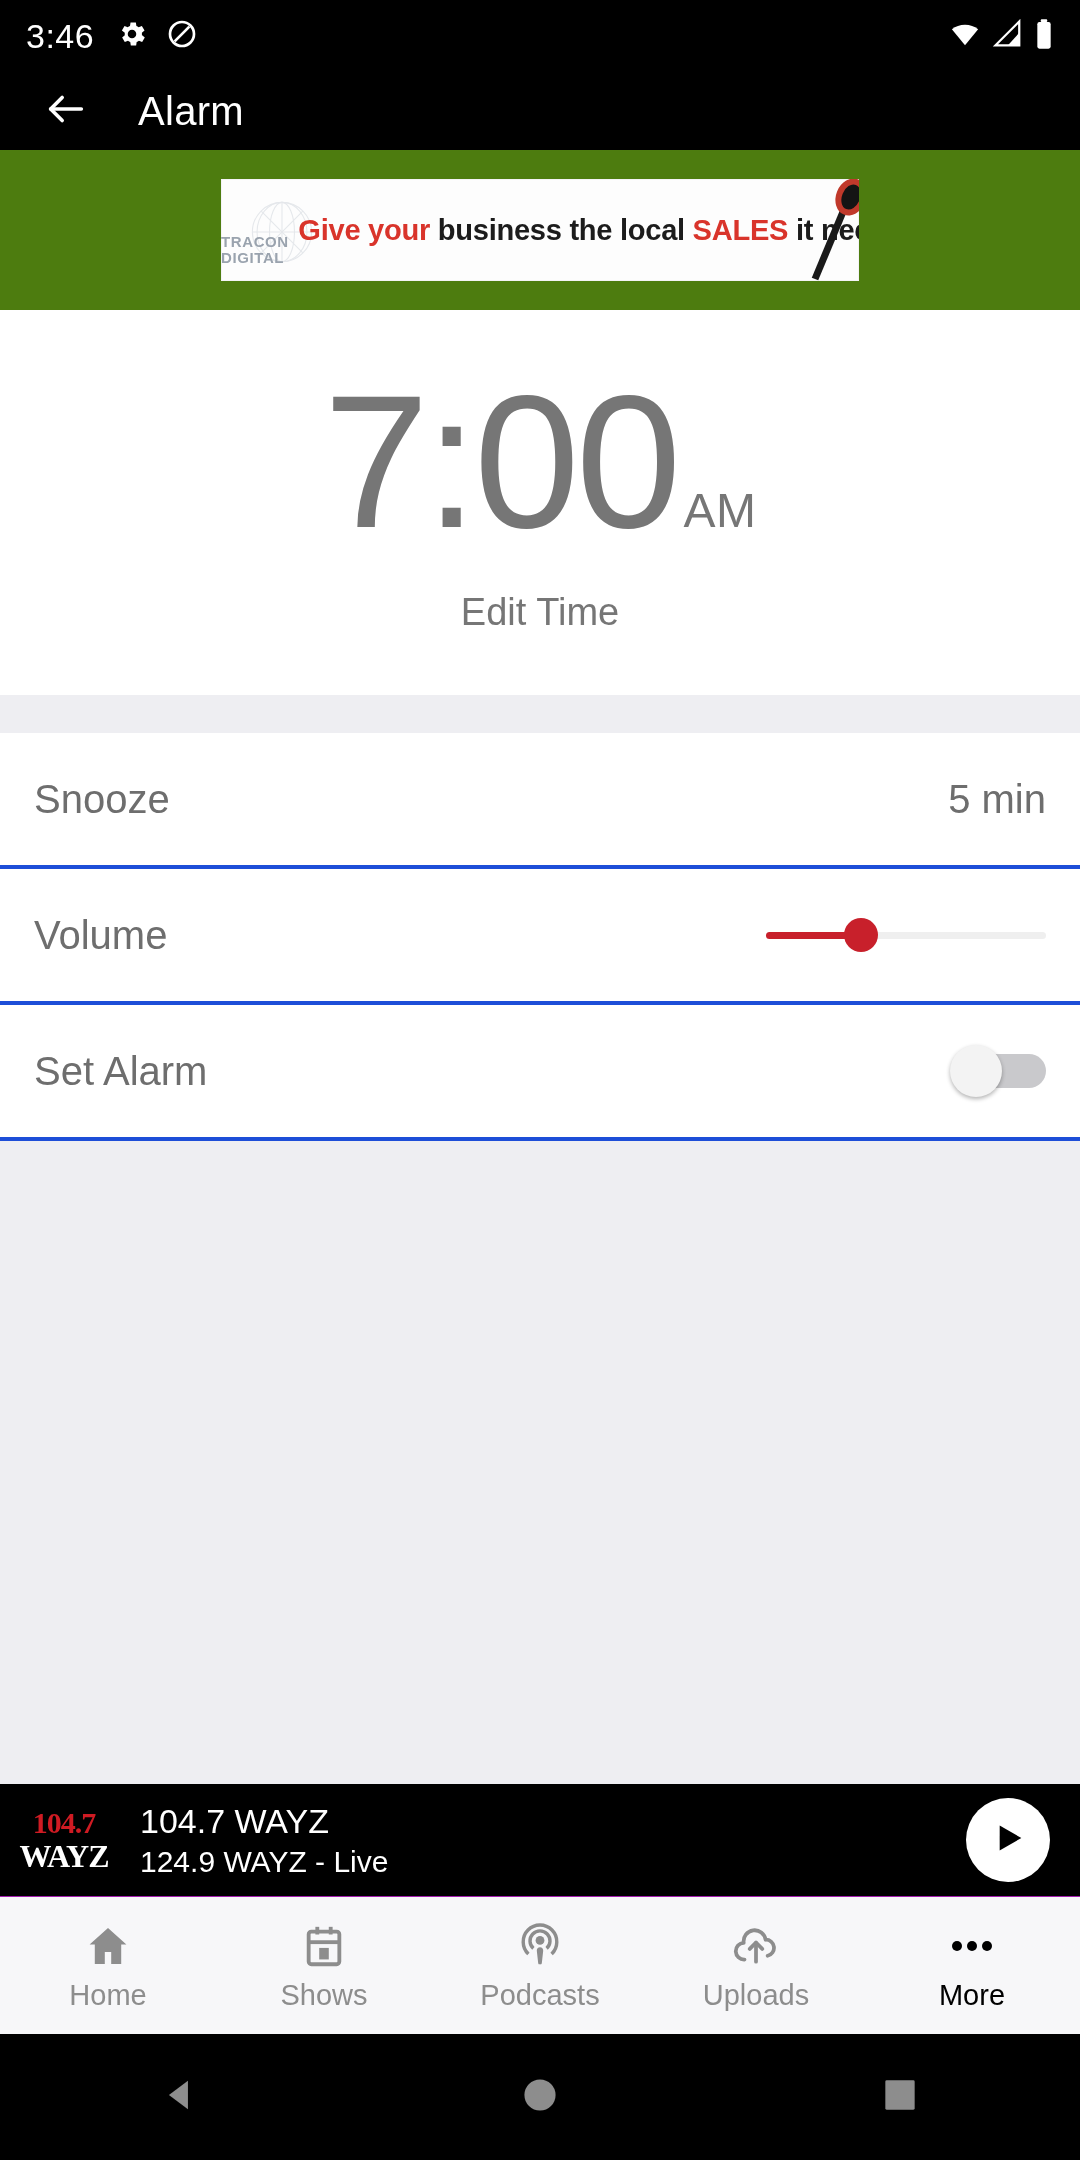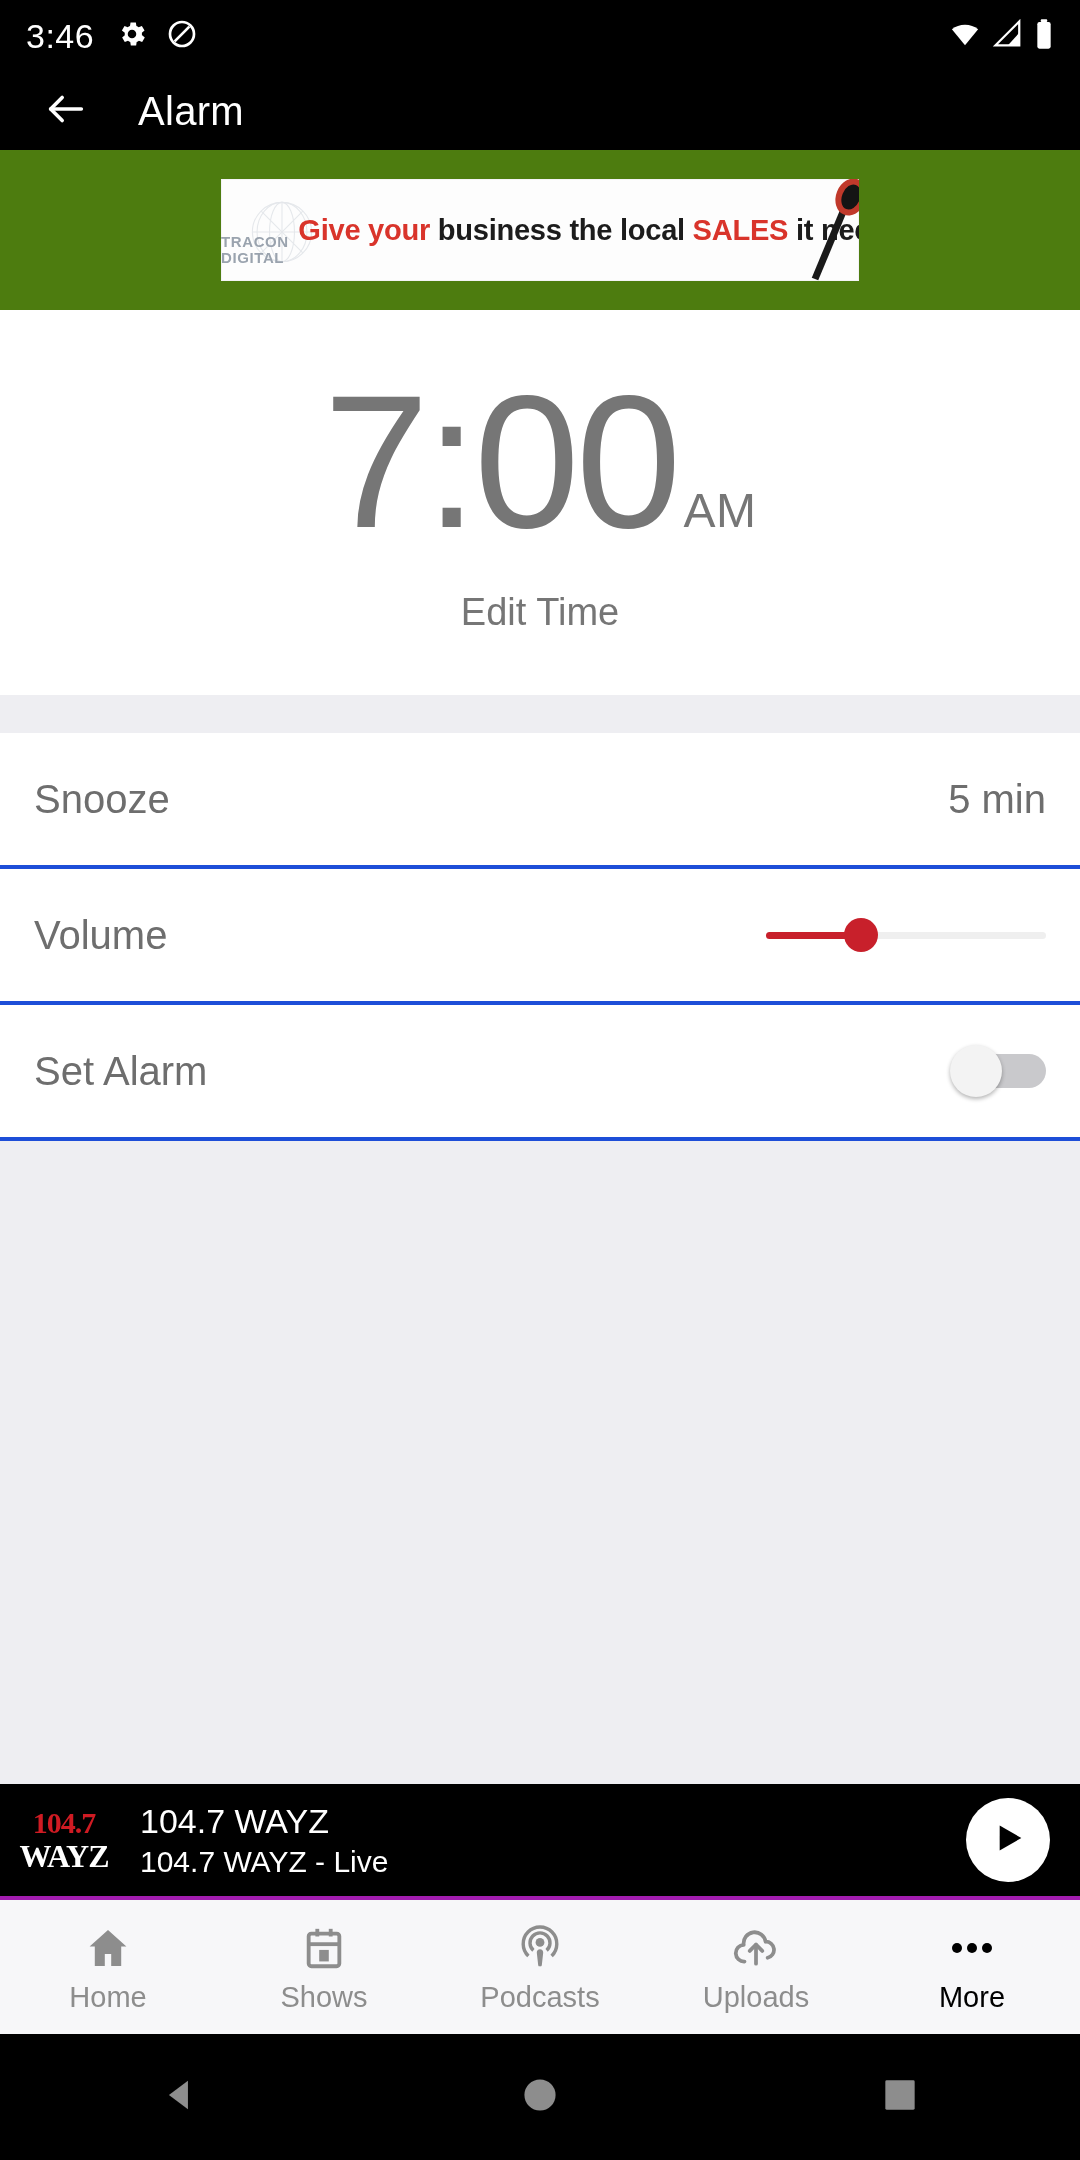--- a/index.html
+++ b/index.html
@@ -128,21 +128,21 @@
   .player-sub { font-size:30px; color:#ffffff; }
   .player-spacer { flex:1 1 auto; }
   .play-btn {
     width:84px; height:84px; border-radius:50%; background:#fff;
     display:flex; align-items:center; justify-content:center; margin-right:14px;
   }
 
   
   .bottomnav {
     height:138px; background:#f7f7f9; flex:0 0 auto;
-    display:flex; align-items:center; border-top:4px solid #a21caf;
+    display:flex; align-items:center; border-top:1px solid #a21caf;
   }
   .nav-item {
     flex:1 1 0; height:100%; display:flex; flex-direction:column;
     align-items:center; justify-content:center; gap:6px;
   }
   .nav-icon { width:54px; height:54px; display:flex; align-items:center; justify-content:center; }
   .nav-label { font-size:29px; color:#8d8d8d; }
   .nav-item.active .nav-label { color:#000; }
 
   
@@ -273,21 +273,21 @@
 
   <div class="filler"></div>
 
   <div class="player">
     <div class="player-logo">
       <span class="logo-top">104.7</span>
       <span class="logo-bot">WAYZ</span>
     </div>
     <div class="player-meta">
       <span class="player-title">104.7 WAYZ</span>
-      <span class="player-sub">104.7 WAYZ - Live</span>
+      <span class="player-sub">124.9 WAYZ - Live</span>
     </div>
     <div class="player-spacer"></div>
     <div class="play-btn">
       <span>
         <svg width="40" height="40" viewBox="0 0 24 24" fill="#000">
           <path d="M7 4.5 20 12 7 19.5z"></path>
         </svg>
       </span>
     </div>
   </div>

